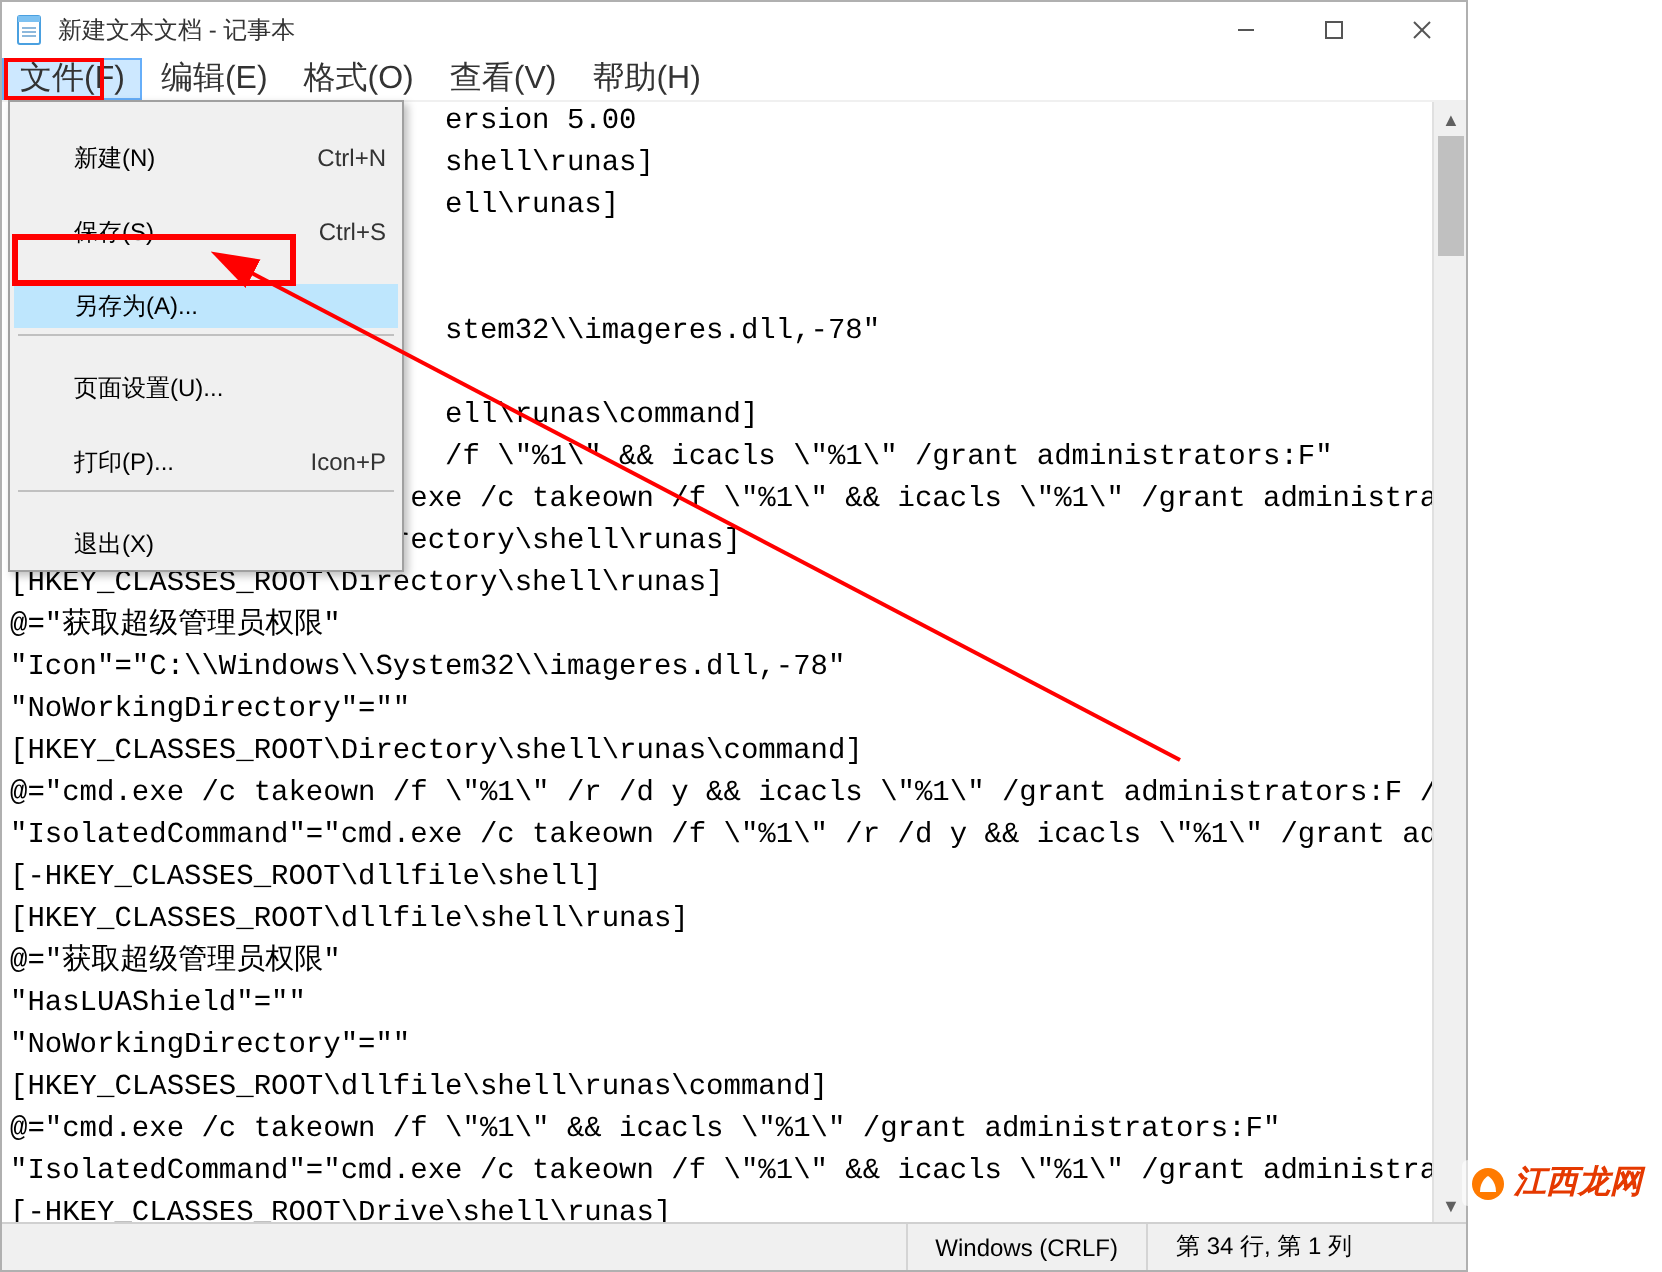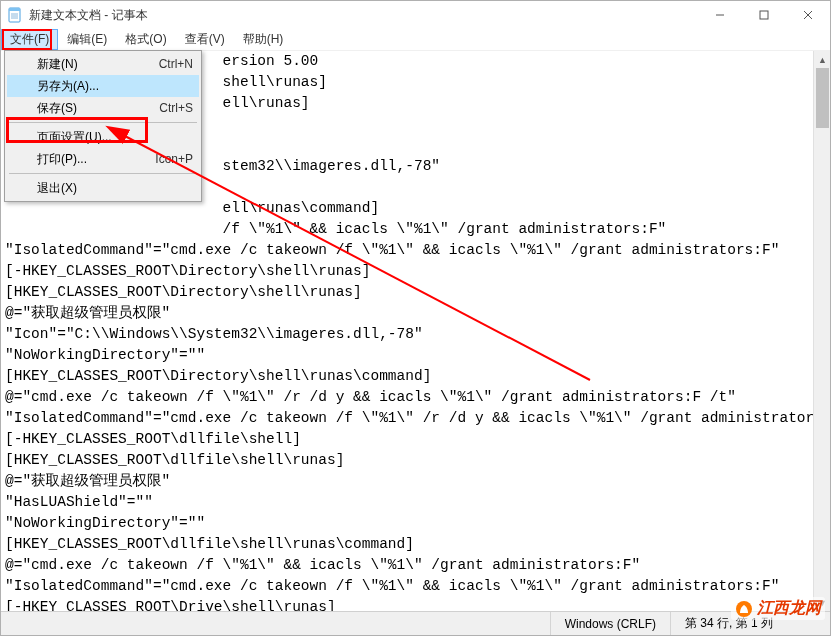--- a/index.html
+++ b/index.html
@@ -1,36 +1,36 @@
 <!DOCTYPE html>
 <html><head>
 <meta charset="utf-8">
 <style>
   * { margin: 0; padding: 0; box-sizing: border-box; font-family: "Microsoft YaHei", "Segoe UI", Arial, sans-serif; }
   body { width: 831px; height: 636px; overflow: hidden; position: relative; background: #fff; }
 
-  .window { width: 831px; height: 636px; border: 1px solid #b0b0b0; display: flex; flex-direction: column; background: #fff; }
+  .window { width: 734px; height: 636px; border: 1px solid #b0b0b0; display: flex; flex-direction: column; background: #fff; }
 
   
   .titlebar { height: 28px; background: #fff; display: flex; align-items: center; padding: 0 0 0 6px; position:relative; }
   .title-icon { width: 16px; height: 16px; margin-right: 6px; }
   .title-text { font-size: 12px; color: #333; flex: 1; }
   .winbtns { display: flex; }
   .winbtn { width: 44px; height: 28px; display: flex; align-items: center; justify-content: center; color: #555; }
 
   
-  .menubar { height: 22px; display: flex; align-items: stretch; background: #fff; border-bottom: 1px solid #f0f0f0; font-size: 12px; position: relative; }
+  .menubar { height: 22px; display: flex; align-items: stretch; background: #fff; border-bottom: 1px solid #f0f0f0; font-size: 16px; position: relative; }
   .menuitem { padding: 0 9px; display: flex; align-items: center; color: #333; cursor: default; }
   .menuitem.active { background: #cde8ff; border:1px solid #66aef9; padding:0 8px; }
 
   .file-highlight { position:absolute; left:2px; top:29px; width:50px; height:21px; border:2px solid #ff0000; pointer-events:none; z-index:50; }
 
   
   .dropdown { position: absolute; left: 4px; top: 50px; width: 198px; background: #f0f0f0; border: 1px solid #a0a0a0; box-shadow: 2px 2px 4px rgba(0,0,0,0.25); z-index: 40; padding: 2px; }
-  .dd-item { height: 22px; display: flex; align-items: center; font-size: 12px; padding: 0 6px 0 30px; position: relative; }
+  .dd-item { height: 22px; display: flex; align-items: center; font-size: 12px; padding: 0 6px 0 30px; position: relative; margin-top: 15px; }
   .dd-item.hover { background: #bee6fd; }
   .dd-label { flex: 1; }
   .dd-shortcut { color: #333; padding-left: 10px; text-align: center; }
   .dd-sep { height: 1px; background: #c0c0c0; margin: 3px 2px; }
 
   .saveas-highlight { position:absolute; left:6px; top:117px; width:142px; height:26px; border:3px solid #ff0000; pointer-events:none; z-index:60; }
 
   
   .content-wrap { flex: 1; position: relative; overflow: hidden; padding-left: 14px; }
   .content { position:absolute; inset:0; padding: 0 4px; font-family: Consolas, "Courier New", monospace; font-size: 14.5px; line-height: 21px; color: #000; white-space: pre; overflow:hidden; }
@@ -38,21 +38,21 @@
   .sb-btn { width: 17px; height: 17px; display:flex; align-items:center; justify-content:center; color:#606060; font-size:9px; }
   .sb-thumb { position:absolute; top:17px; left:2px; width:13px; height:60px; background:#c0c0c0; }
 
   
   .statusbar { height: 24px; background: #f0f0f0; border-top: 1px solid #d0d0d0; display: flex; align-items: center; font-size: 12px; color: #000000; }
   .statusbar .spacer { flex: 1; }
   .status-cell { padding: 0 14px; border-left: 1px solid #d4d4d4; height: 100%; display:flex; align-items:center; }
 
   
   .arrow-svg { position:absolute; left:0; top:0; pointer-events:none; z-index:55; }
-  .watermark { position:absolute; right:6px; bottom:16px; z-index:70; }
+  .watermark { position:absolute; right:6px; bottom:33px; z-index:70; }
   .wm-box { background: rgba(255,255,255,0.6); border-radius:3px; padding:1px 4px; display:flex; align-items:center; gap:4px; font-weight:bold;}
   .wm-text { font-size:16px; font-style:italic; color:#e53900; font-family:"SimHei",sans-serif;}
   .wm-icon { width:18px; height:18px; }
 
 </style>
 </head>
 <body>
 
 <div class="window">
 
@@ -136,27 +136,27 @@
     <div class="status-cell" style="min-width:160px;">第 34 行, 第 1 列</div>
   </div>
 
 </div>
 
 <div class="dropdown">
   <div class="dd-item">
       <span class="dd-label">新建(N)</span>
       <span class="dd-shortcut">Ctrl+N</span>
     </div>
+  <div class="dd-item">
+      <span class="dd-label">保存(S)</span>
+      <span class="dd-shortcut">Ctrl+S</span>
+    </div>
   <div class="dd-item hover">
       <span class="dd-label">另存为(A)...</span>
       <span class="dd-shortcut"></span>
-    </div>
-  <div class="dd-item">
-      <span class="dd-label">保存(S)</span>
-      <span class="dd-shortcut">Ctrl+S</span>
     </div>
   <div class="dd-sep"></div>
   <div class="dd-item">
       <span class="dd-label">页面设置(U)...</span>
       <span class="dd-shortcut"></span>
     </div>
   <div class="dd-item">
       <span class="dd-label">打印(P)...</span>
       <span class="dd-shortcut">Icon+P</span>
     </div>

